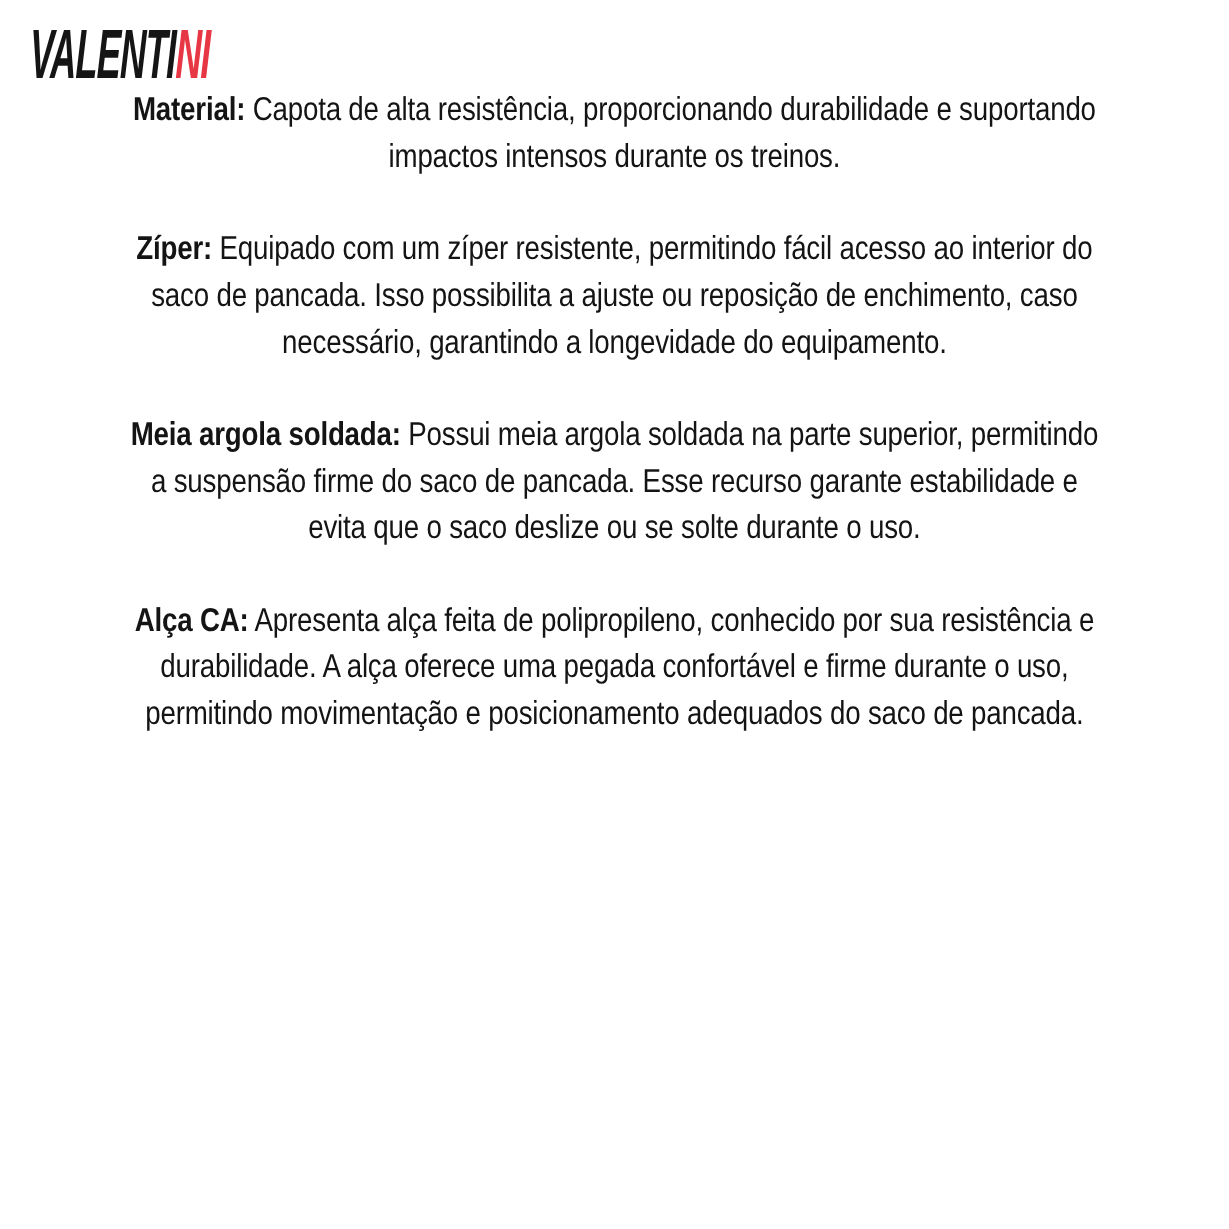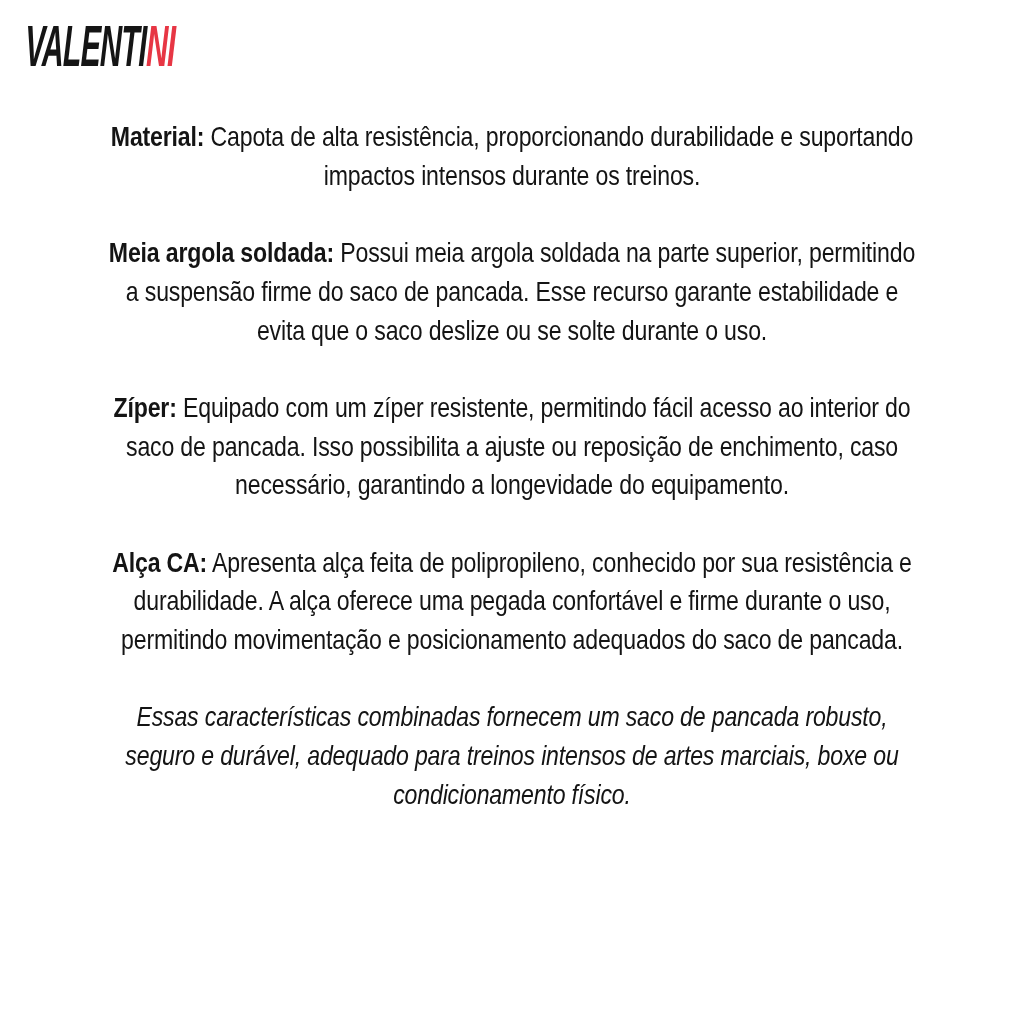--- a/index.html
+++ b/index.html
@@ -21,21 +21,20 @@
     font-size: 58px;
     line-height: 52px;
     font-weight: bold;
     font-style: italic;
     letter-spacing: -1.5px;
     transform: scaleX(0.52) skewX(-2deg);
     transform-origin: 0 50%;
     white-space: nowrap;
   }
   .content {
-    margin-top: 46px;
     text-align: center;
     font-size: 27.5px;
     line-height: 38.7px;
   }
   .para {
     margin: 0 0 38.7px 0;
   }
   .para:last-child {
     margin-bottom: 0;
   }
@@ -62,37 +61,32 @@
 
   <div class="content">
 
     <p class="para">
       <span class="line"><strong class="lead">Material:</strong> <span>Capota de alta resistência, proporcionando durabilidade e suportando</span></span>
       <span class="line">impactos intensos durante os treinos.</span>
     </p>
 
 
     <p class="para">
+      <span class="line"><strong class="lead">Zíper:</strong> <span>Equipado com um zíper resistente, permitindo fácil acesso ao interior do</span></span>
+      <span class="line">saco de pancada. Isso possibilita a ajuste ou reposição de enchimento, caso</span>
+      <span class="line">necessário, garantindo a longevidade do equipamento.</span>
+    </p>
+
+    <p class="para">
       <span class="line"><strong class="lead">Meia argola soldada:</strong> <span>Possui meia argola soldada na parte superior, permitindo</span></span>
       <span class="line">a suspensão firme do saco de pancada. Esse recurso garante estabilidade e</span>
       <span class="line">evita que o saco deslize ou se solte durante o uso.</span>
-    </p>
-
-    <p class="para">
-      <span class="line"><strong class="lead">Zíper:</strong> <span>Equipado com um zíper resistente, permitindo fácil acesso ao interior do</span></span>
-      <span class="line">saco de pancada. Isso possibilita a ajuste ou reposição de enchimento, caso</span>
-      <span class="line">necessário, garantindo a longevidade do equipamento.</span>
     </p>
 
     <p class="para">
       <span class="line"><strong class="lead">Alça CA:</strong> <span>Apresenta alça feita de polipropileno, conhecido por sua resistência e</span></span>
       <span class="line">durabilidade. A alça oferece uma pegada confortável e firme durante o uso,</span>
       <span class="line">permitindo movimentação e posicionamento adequados do saco de pancada.</span>
     </p>
 
-    <p class="para closing">
-      <span class="line">Essas características combinadas fornecem um saco de pancada robusto,</span>
-      <span class="line">seguro e durável, adequado para treinos intensos de artes marciais, boxe ou</span>
-      <span class="line">condicionamento físico.</span>
-    </p>
 
   </div>
 </div>
 
 </body></html>

